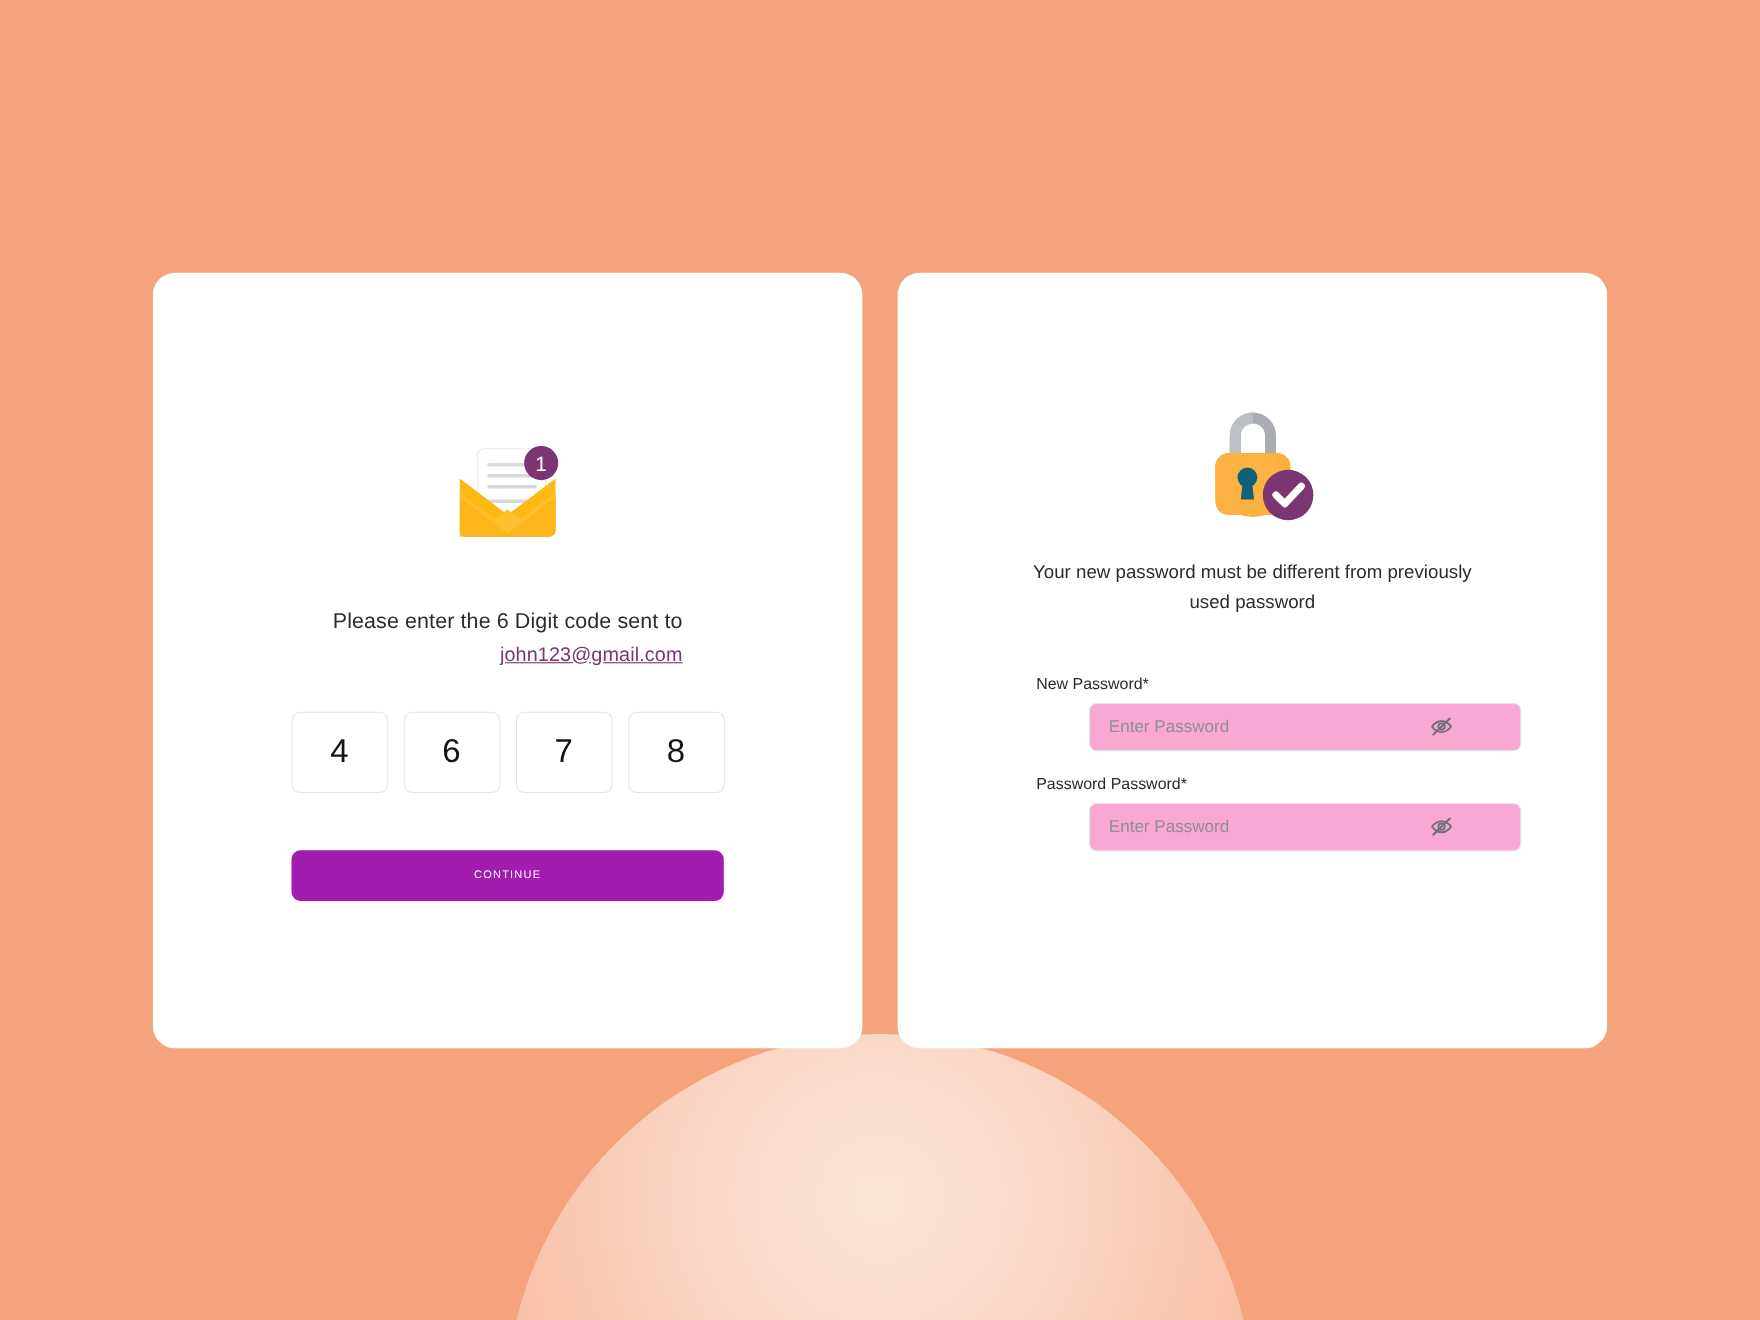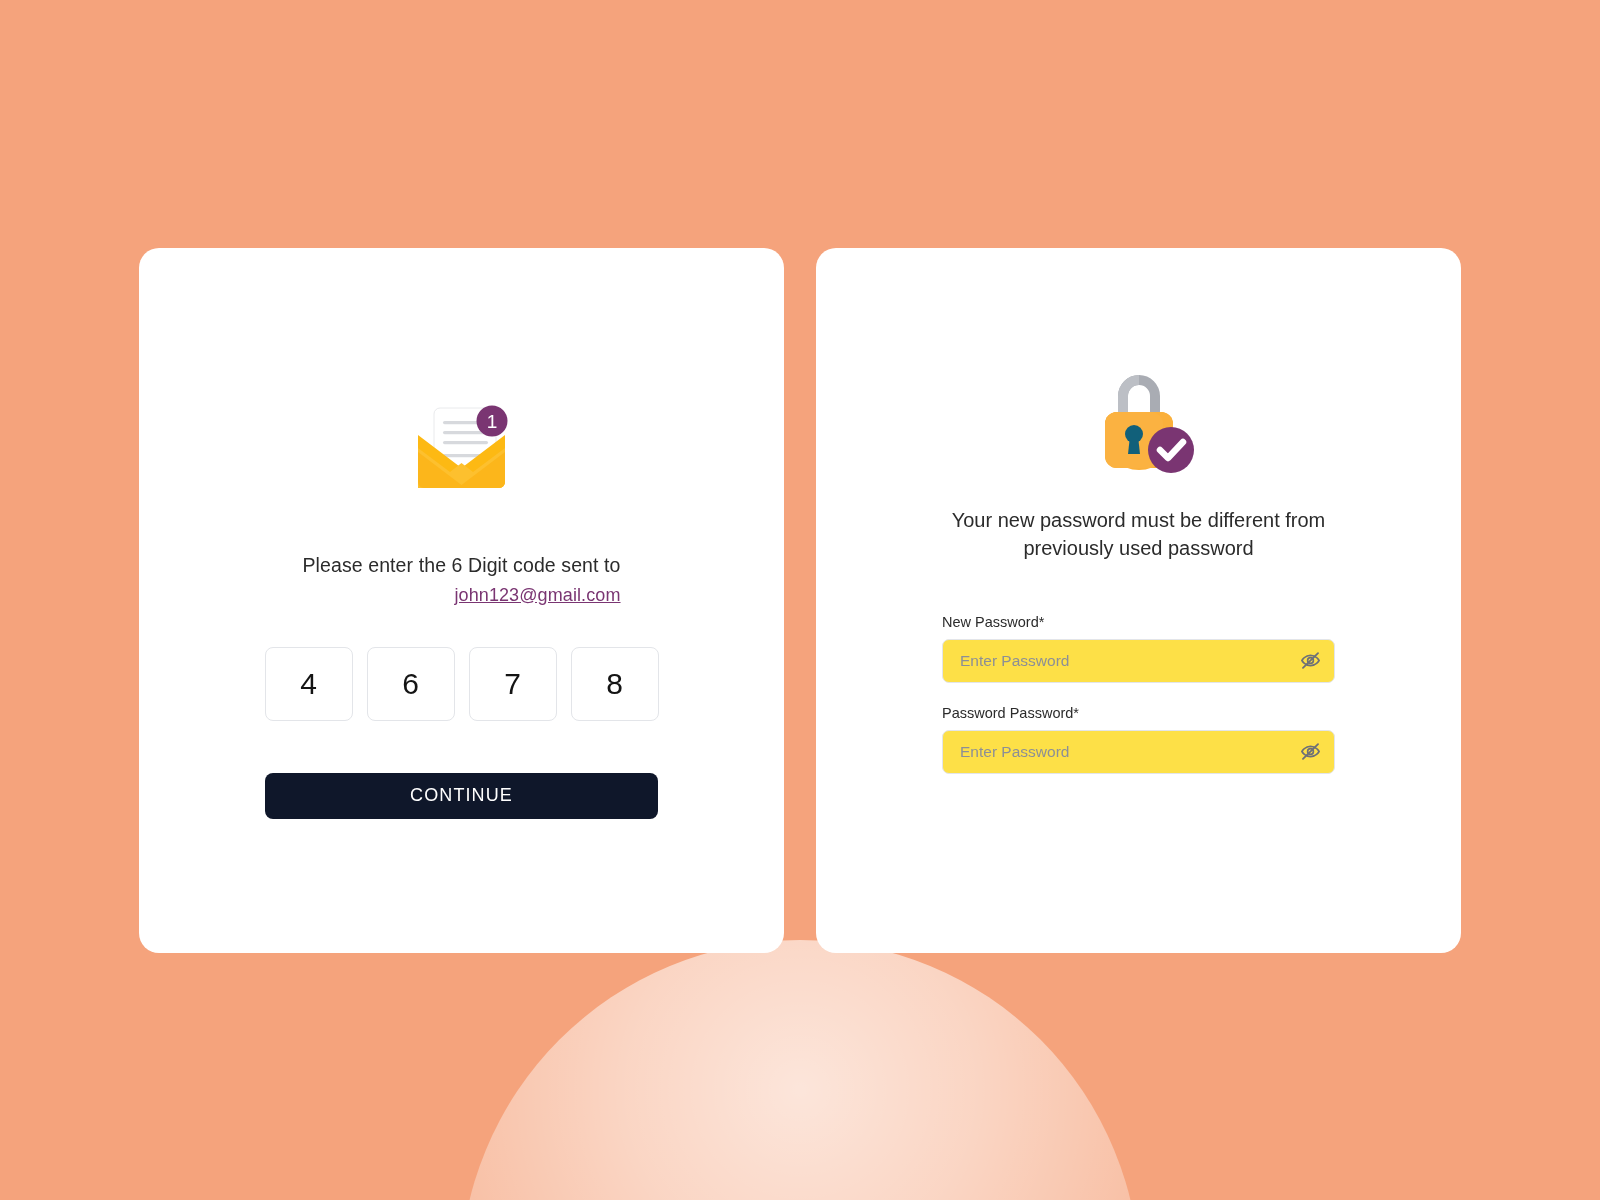--- a/index.html
+++ b/index.html
@@ -93,23 +93,23 @@
     align-items: center;
     justify-content: center;
     font-size: 30px;
     color: #141414;
     font-family: "Liberation Sans", sans-serif;
   }
 
   .btn {
     border: none;
     border-radius: 8px;
-    background: #0f172a;
+    background: #a21caf;
     color: #ffffff;
-    font-size: 18px;
+    font-size: 10px;
     letter-spacing: 1.1px;
     font-family: "Liberation Sans", sans-serif;
     cursor: pointer;
     display: flex;
     align-items: center;
     justify-content: center;
   }
   .continue-btn {
     margin-top: 52px;
     width: 393px;
@@ -118,21 +118,21 @@
 
   
   .pw-card { padding-top: 110px; }
 
   .lock-illustration { width: 122px; height: 118px; position: relative; }
 
   .pw-note {
     margin-top: 30px;
     width: 400px;
     text-align: center;
-    font-size: 20px;
+    font-size: 17px;
     line-height: 28px;
     color: #2b2b2b;
   }
 
   .form {
     margin-top: 52px;
     width: 393px;
   }
   .field-label {
     font-size: 14.5px;
@@ -148,22 +148,23 @@
   }
   .field-input {
     width: 100%;
     height: 100%;
     border: 1px solid #e3e5e9;
     border-radius: 7px;
     padding: 0 46px 0 17px;
     font-size: 15.5px;
     font-family: "Liberation Sans", sans-serif;
     color: #333;
-    background: #fde047;
+    background: #f9a8d4;
     outline: none;
+    margin-left: 48px;
   }
   .field-input::placeholder { color: #8c8f96; }
 
   .eye-btn {
     position: absolute;
     right: 12px;
     top: 50%;
     transform: translateY(-50%);
     width: 26px;
     height: 26px;

